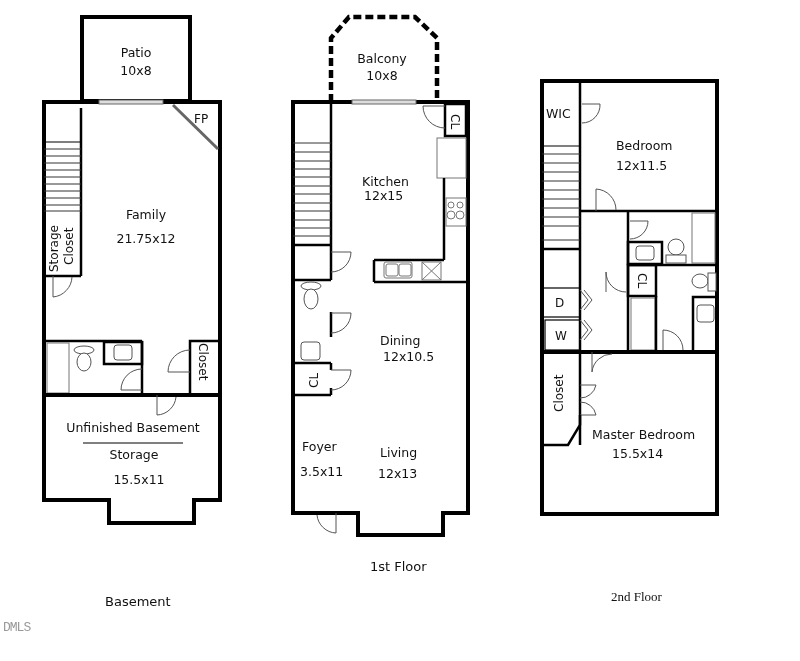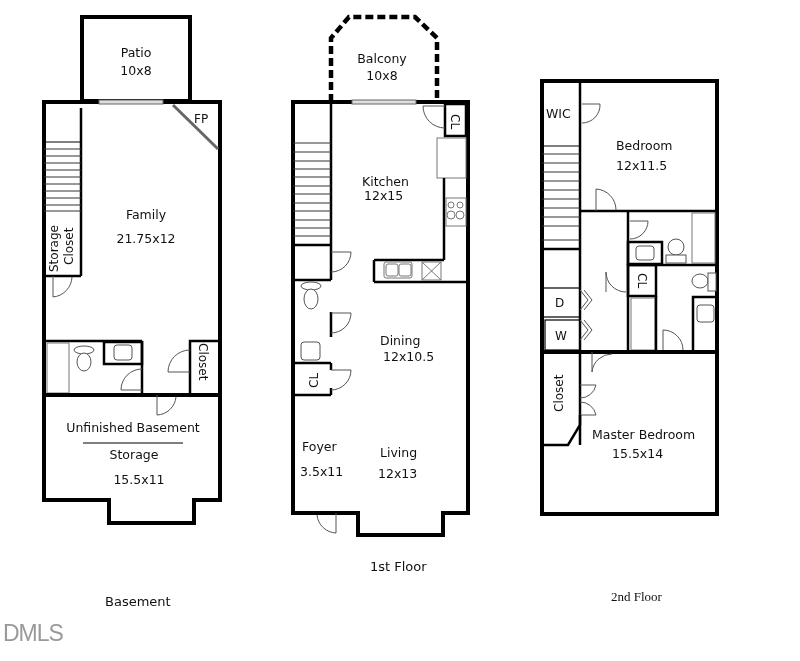--- a/index.html
+++ b/index.html
@@ -10,21 +10,21 @@
     .thin { fill: none; stroke: #000; stroke-width: 1.2; }
     .fix { fill: #fff; stroke: #555; stroke-width: 1; }
     .fixg { fill: none; stroke: #777; stroke-width: 1; }
     .door { fill: none; stroke: #555; stroke-width: 1; }
     .dash { fill: none; stroke: #000; stroke-width: 4.5; stroke-dasharray: 8 4; }
     .win { fill: #ddd; stroke: #666; stroke-width: 1; }
     .stair { stroke: #333; stroke-width: 1; }
     .lbl { font-family: "DejaVu Sans", sans-serif; font-size: 12.5px; fill: #111; }
     .lbl-sm { font-family: "DejaVu Sans", sans-serif; font-size: 12px; fill: #111; }
     .floor-title { position: absolute; font-family: "DejaVu Sans", sans-serif; font-size: 13px; color: #111; }
-    .dmls { position: absolute; left: 3px; top: 620px; font-family: Liberation Sans, sans-serif; font-size: 23px; color: #999; letter-spacing: -1px; font-weight: 300; }
+    .dmls { position: absolute; left: 3px; top: 620px; font-family: Liberation Mono, monospace; font-size: 13px; color: #999; letter-spacing: -1px; font-weight: 300; }
   </style>
 </head>
 <body>
 
 <svg width="800" height="661" viewBox="0 0 800 661">
 
   <g>
 
     <rect x="82" y="17" width="108" height="84" class="wall"></rect>
 

